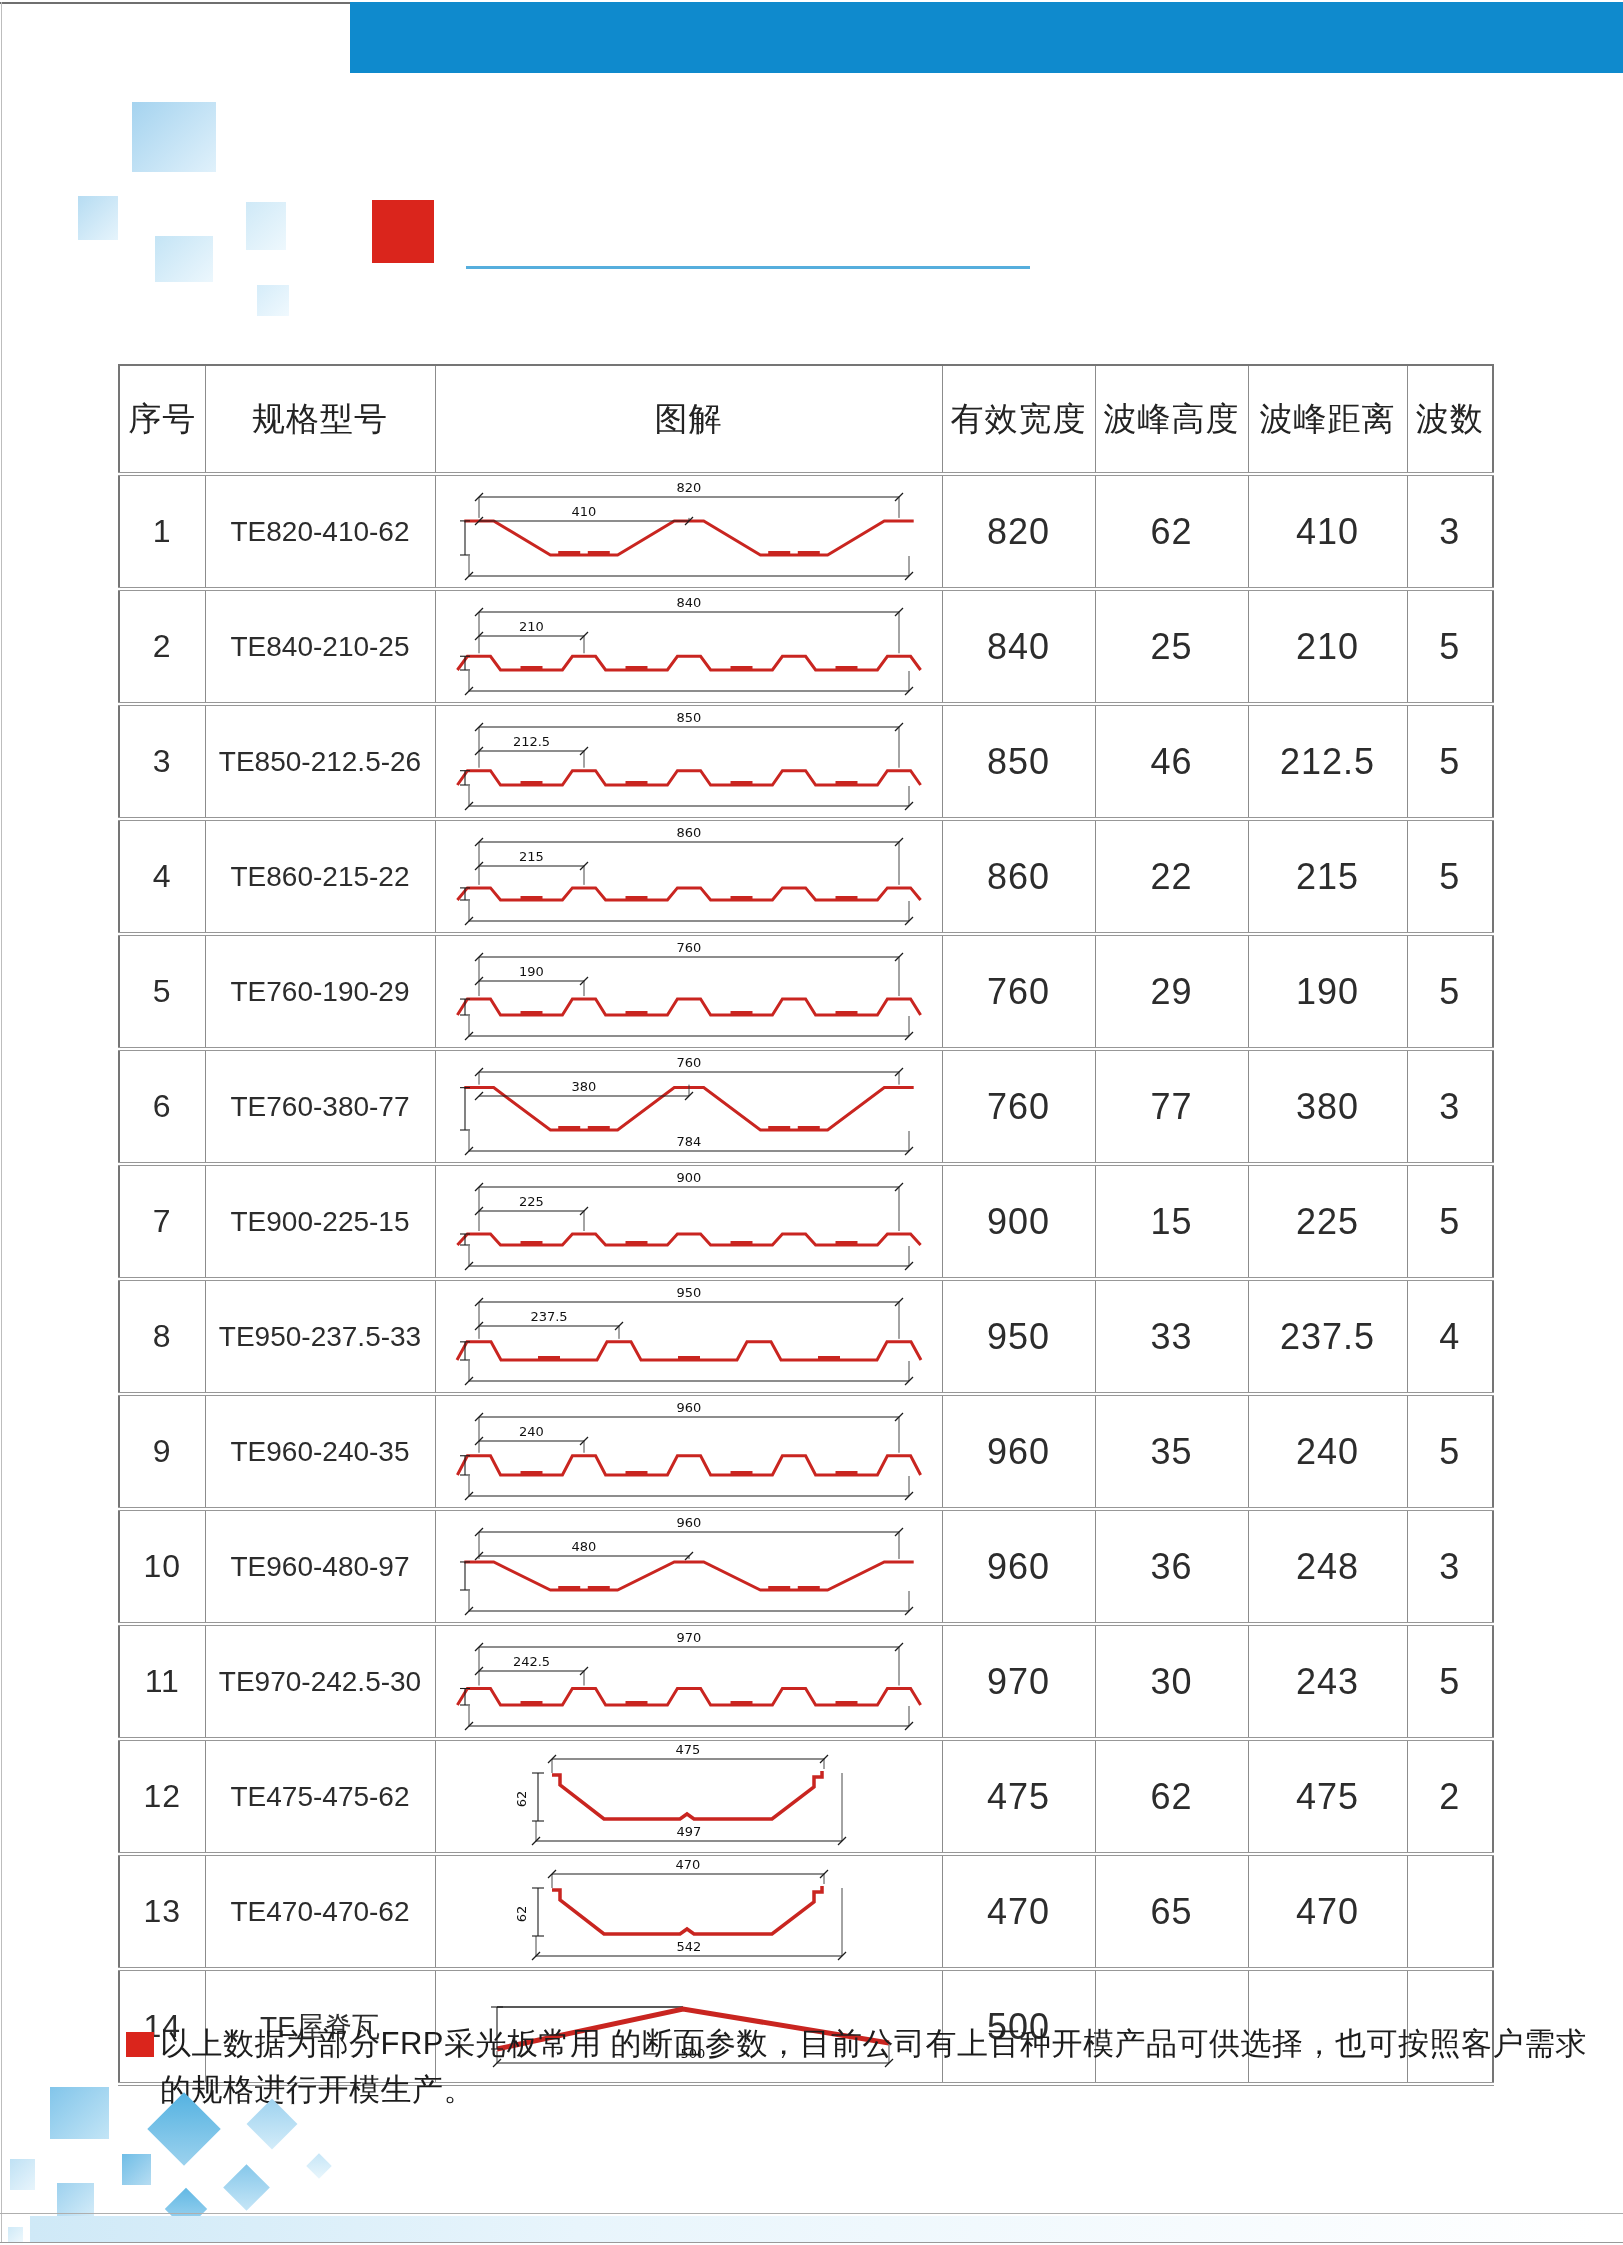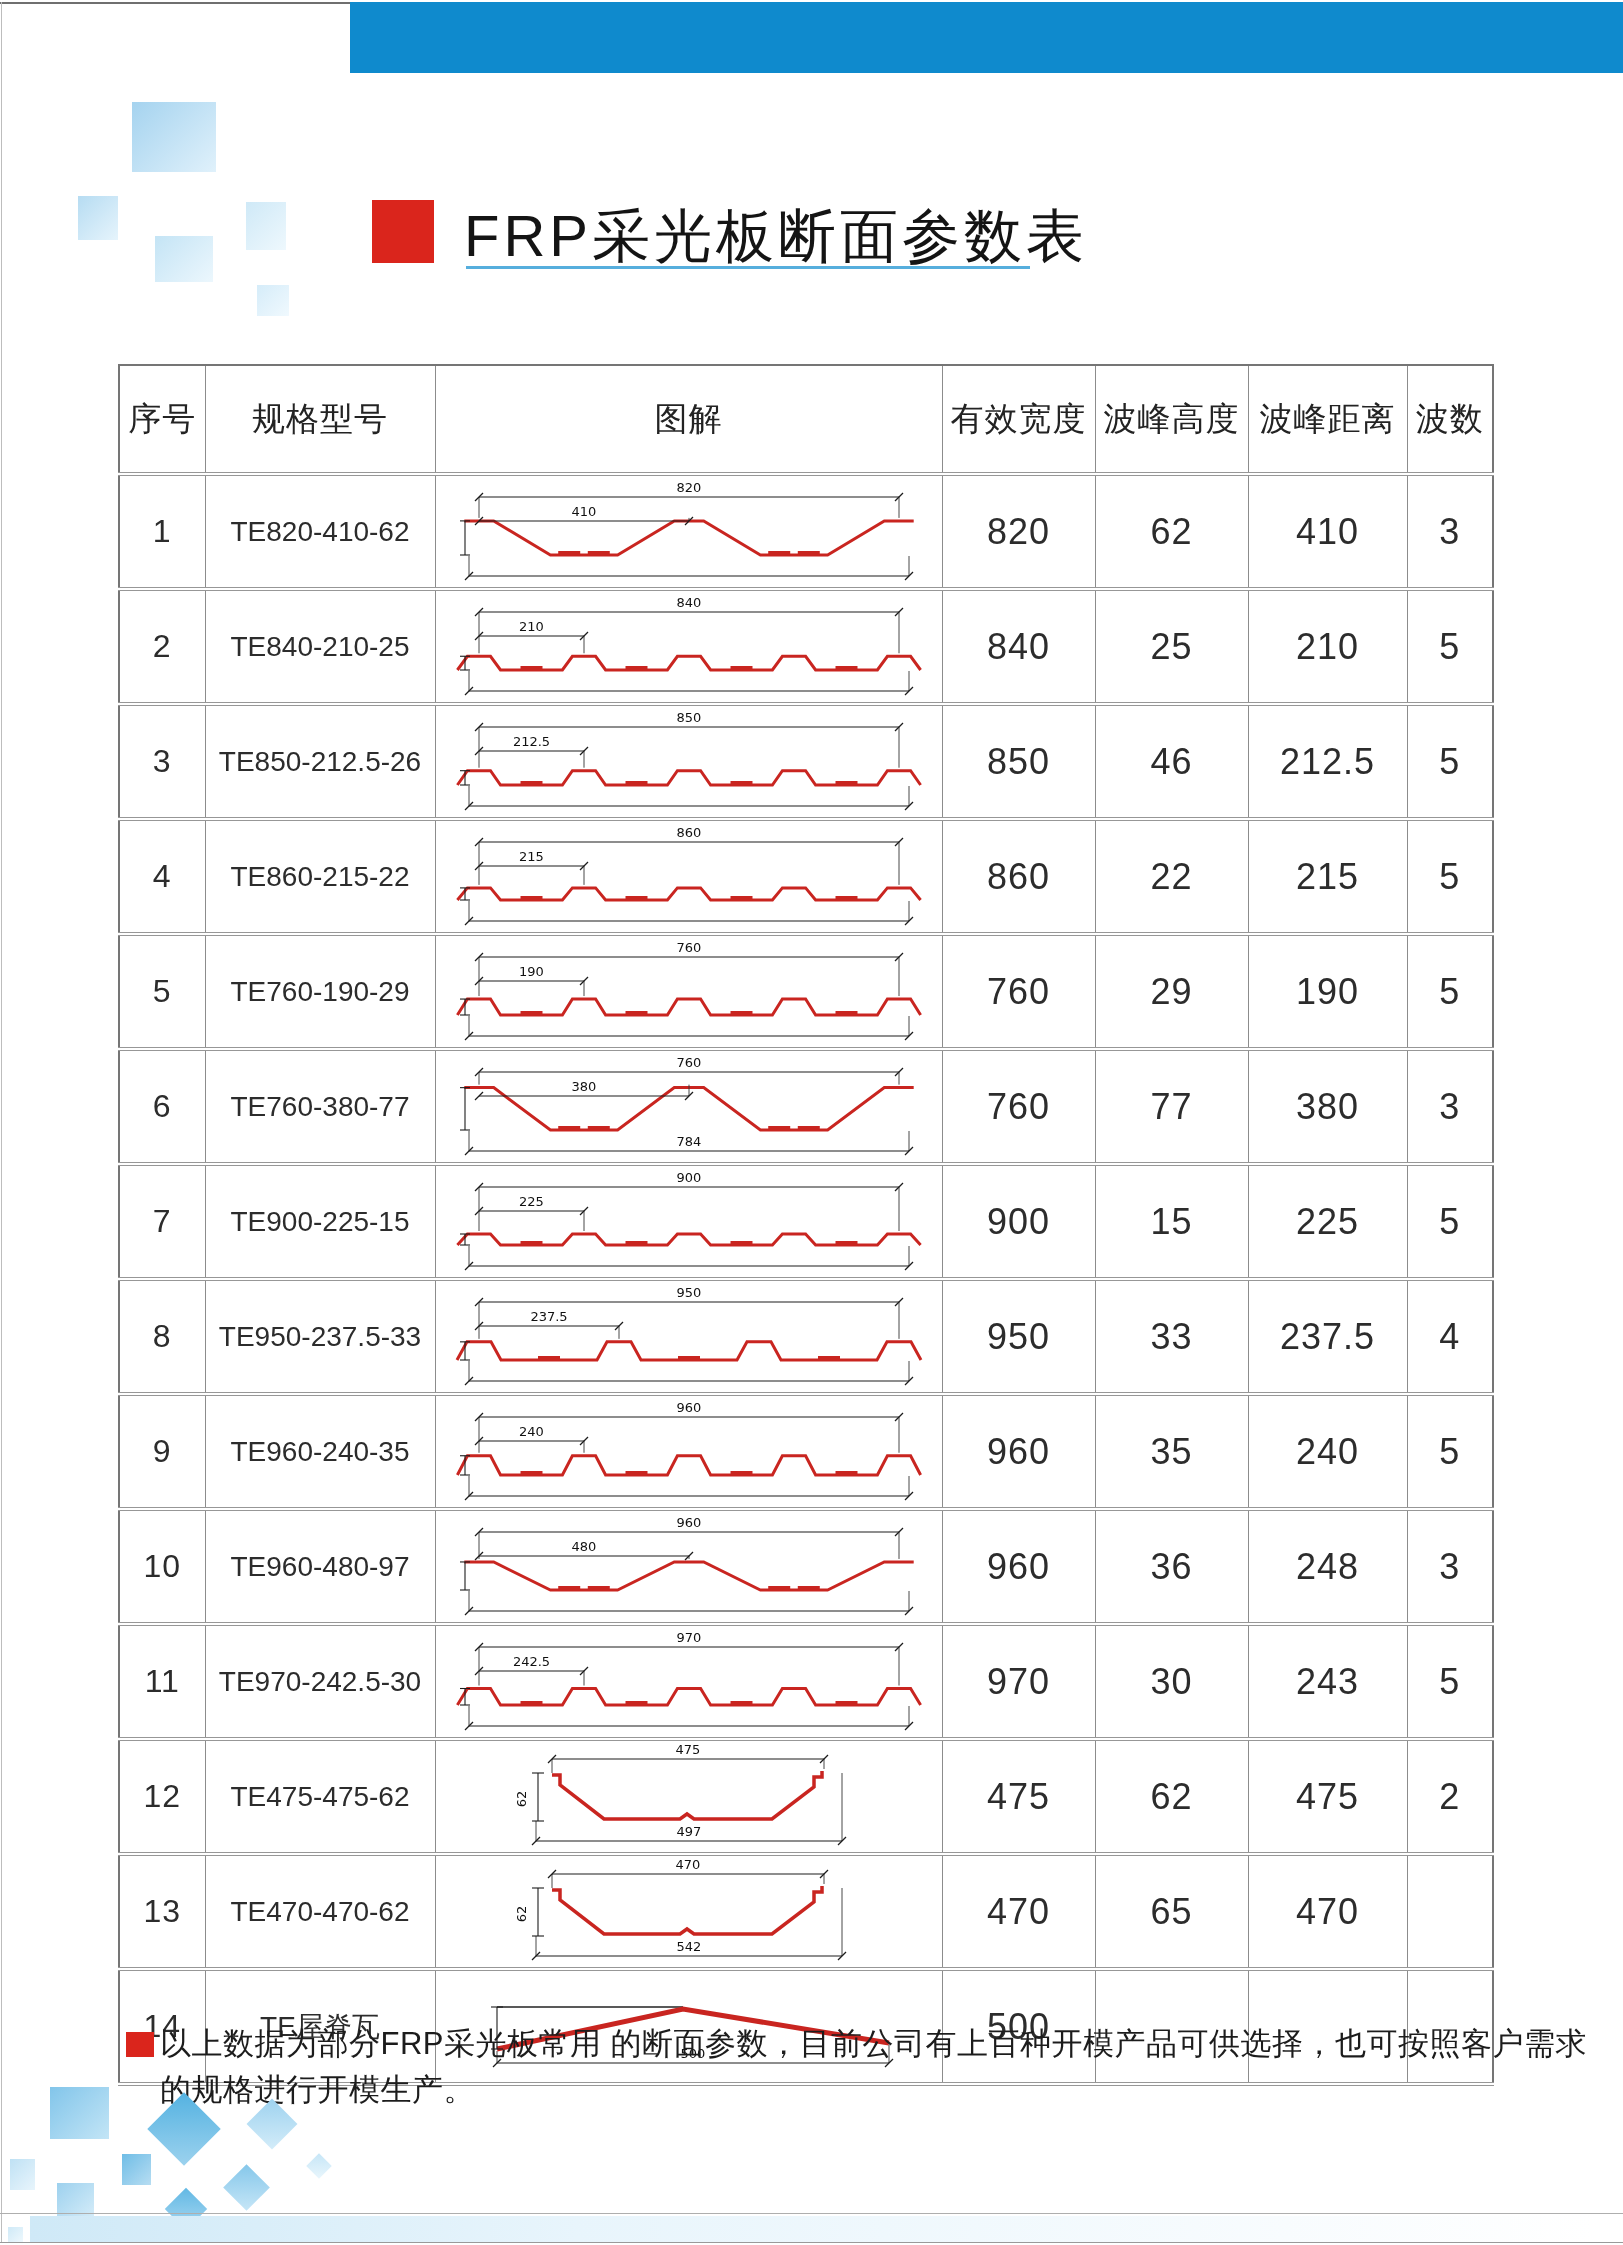--- a/index.html
+++ b/index.html
@@ -49,21 +49,20 @@
 
   <div class="topbar"></div>
 
   <div class="sq" style="left:132px;top:102px;width:84px;height:70px;background:linear-gradient(135deg,#a5d3ef,#e0f1fb);"></div>
   <div class="sq" style="left:78px;top:196px;width:40px;height:44px;background:linear-gradient(135deg,#b6dcf2,#e6f4fc);"></div>
   <div class="sq" style="left:246px;top:202px;width:40px;height:48px;background:linear-gradient(135deg,#cfe9f7,#eef8fd);"></div>
   <div class="sq" style="left:155px;top:236px;width:58px;height:46px;background:linear-gradient(135deg,#c4e4f5,#ecf7fd);"></div>
   <div class="sq" style="left:257px;top:285px;width:32px;height:31px;background:linear-gradient(135deg,#d5ecf9,#f0f9fe);"></div>
 
   <div class="title-sq"></div>
-  <div class="title">FRP采光板断面参数表</div>
   <div class="title-underline"></div>
 
   <table class="ptable">
     <colgroup>
       <col style="width:86px">
         <col style="width:230px">
         <col style="width:507px">
       <col style="width:153px">
         <col style="width:153px">
         <col style="width:159px">

